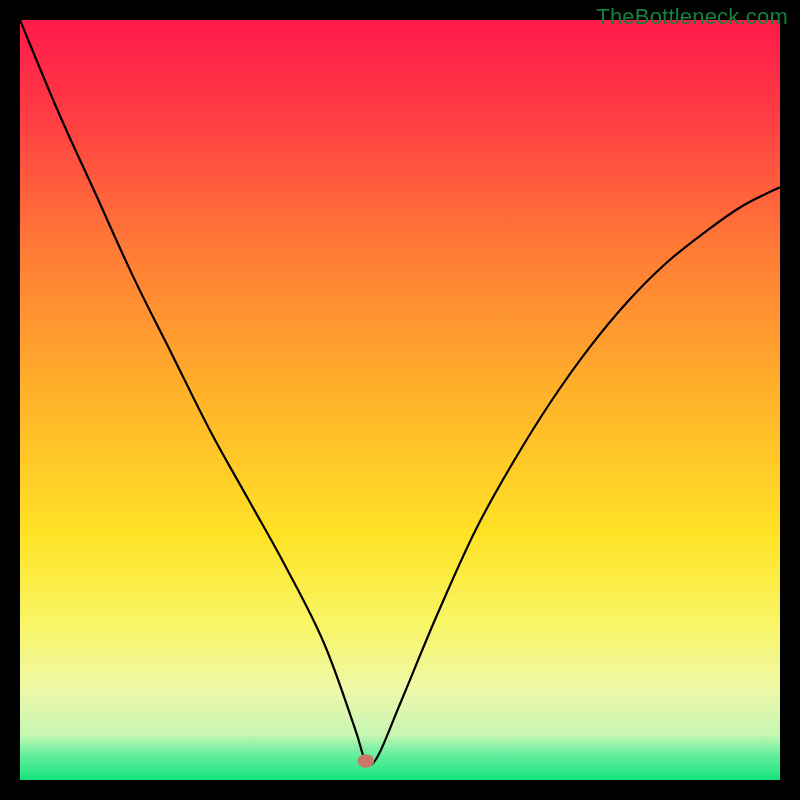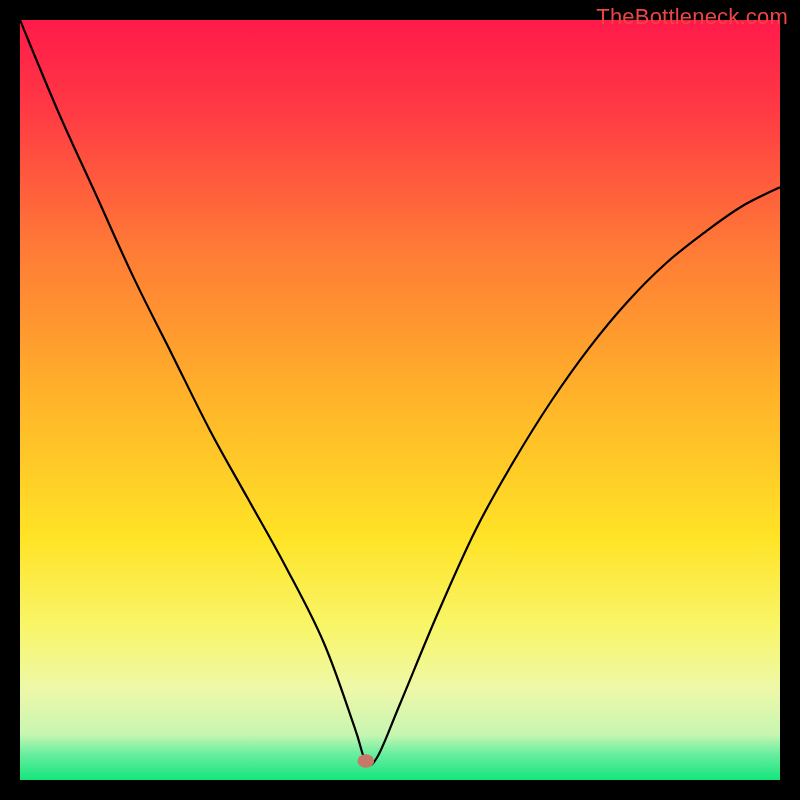--- a/index.html
+++ b/index.html
@@ -14,21 +14,21 @@
   .frame {
     position: relative;
     width: 800px;
     height: 800px;
     background: #000;
   }
   .watermark {
     position: absolute;
     top: 4px;
     right: 12px;
-    color: #ef4444;
+    color: #15803d;
     font-size: 22px;
     font-weight: 500;
     letter-spacing: 0.2px;
     z-index: 10;
   }
   .plot-area {
     position: absolute;
     left: 20px;
     top: 20px;
     width: 760px;

